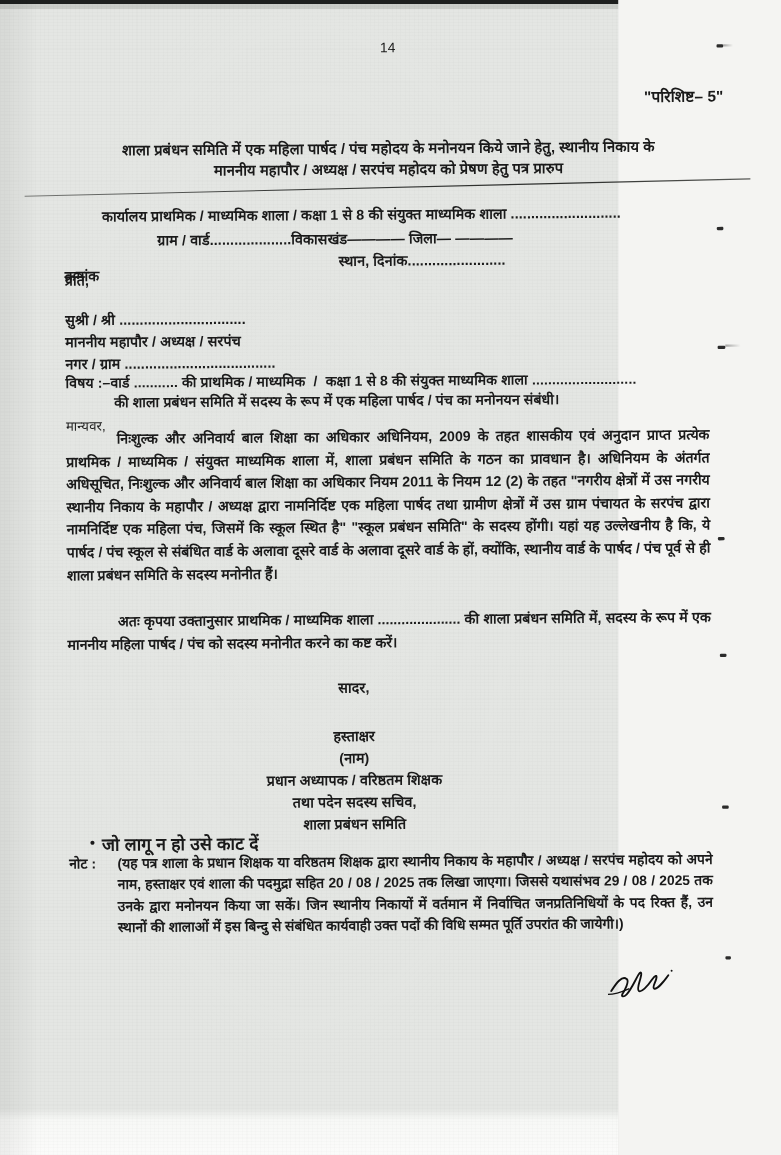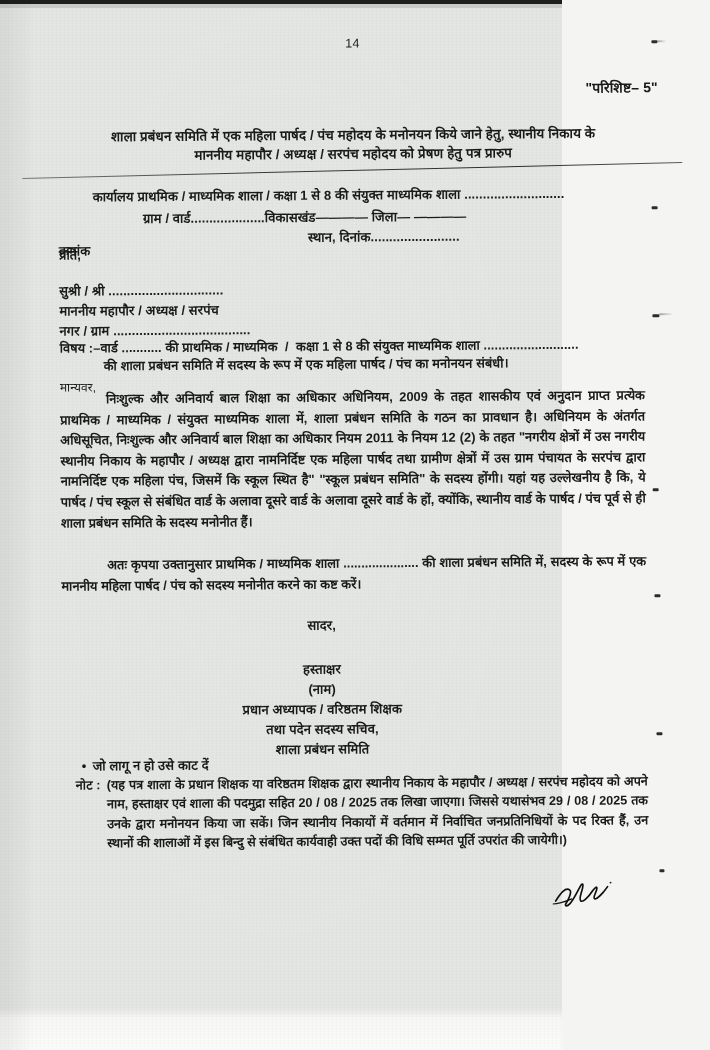--- a/index.html
+++ b/index.html
@@ -57,23 +57,23 @@
     position:absolute;left:60px;width:585px;
     font-size:12.9px;line-height:20.6px;font-weight:700;
     text-align:justify;text-align-last:left;
   }
   #p1{top:388px;text-indent:46px;}
   #p2{top:554px;text-indent:46px;}
   #sadar{left:0;top:616px;width:640px;text-align:center;font-size:13px;}
   .sig{left:0;width:640px;text-align:center;font-size:13px;}
   #s1{top:660px;} #s2{top:680px;} #s3{top:700px;}
   #s4{top:720px;} #s5{top:740px;}
-  #bullet{left:90px;top:755px;font-size:13px;text-align:center;}
+  #bullet{left:90px;top:755px;font-size:16px;text-align:center;}
   #bulletdot{left:79px;top:757px;font-size:13px;}
-  #noteLbl{left:60px;top:775px;font-size:12.6px;margin-left:13px;}
+  #noteLbl{left:60px;top:775px;font-size:12.6px;}
   #noteBody{
     position:absolute;left:104px;top:775px;width:541px;
     font-size:12.6px;line-height:19.4px;font-weight:700;
     text-align:justify;text-align-last:left;
   }
   
   #inksig{position:absolute;left:549px;top:876px;width:62px;height:40px;}
   
   .speck{position:absolute;background:#0d0d0d;border-radius:1px;opacity:.87;}
   .smear{position:absolute;background:linear-gradient(90deg,#121212,rgba(30,30,30,0));height:2px;opacity:.35;}

